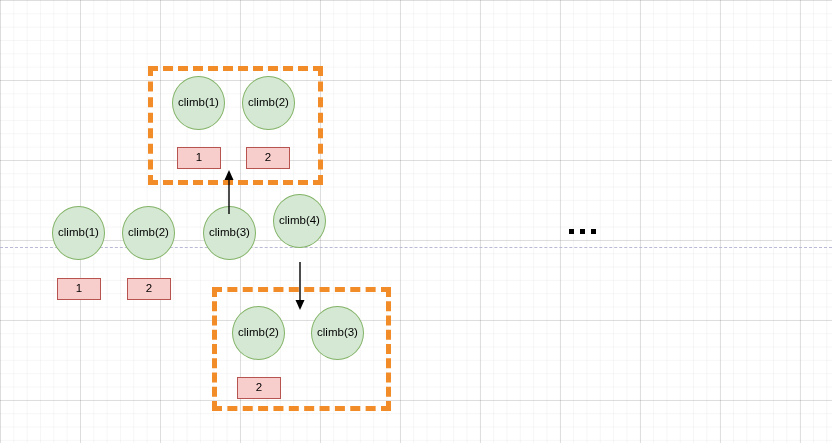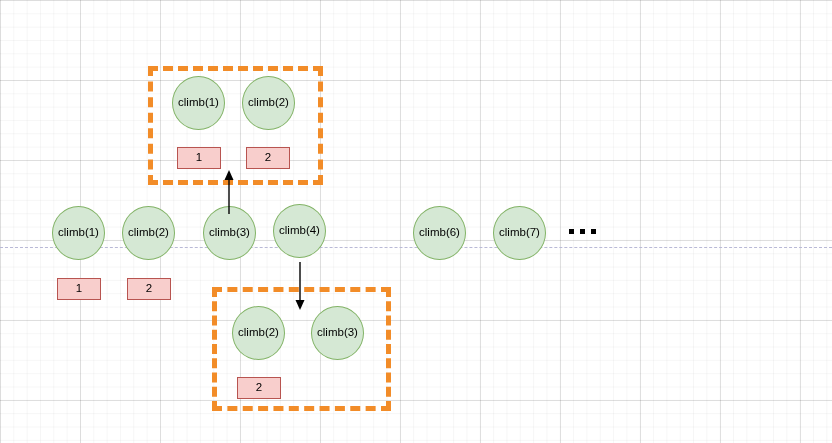--- a/index.html
+++ b/index.html
@@ -109,23 +109,21 @@
 
   <div class="node" style="left: 172px; top: 76px; width: 53px; height: 54px;">climb(1)</div>
   <div class="node" style="left: 242px; top: 76px; width: 53px; height: 54px;">climb(2)</div>
 
   <div class="value-box" style="left: 177px; top: 147px; width: 44px; height: 22px;">1</div>
   <div class="value-box" style="left: 246px; top: 147px; width: 44px; height: 22px;">2</div>
 
   <div class="node" style="left: 52px; top: 206px; width: 53px; height: 54px;">climb(1)</div>
   <div class="node" style="left: 122px; top: 206px; width: 53px; height: 54px;">climb(2)</div>
   <div class="node" style="left: 203px; top: 206px; width: 53px; height: 54px;">climb(3)</div>
-  <div class="node" style="left: 273px; top: 204px; width: 53px; height: 54px;">climb(4)</div>
-  <div class="node" style="left: 413px; top: 206px; width: 53px; height: 54px;">climb(6)</div>
-  <div class="node" style="left: 493px; top: 206px; width: 53px; height: 54px;">climb(7)</div>
+  <div class="node" style="left: 273px; top: 194px; width: 53px; height: 54px;">climb(4)</div>
 
   <div class="value-box" style="left: 57px; top: 278px; width: 44px; height: 22px;">1</div>
   <div class="value-box" style="left: 127px; top: 278px; width: 44px; height: 22px;">2</div>
 
   <div class="ellipsis" style="left: 569px; top: 229px;">
     <span></span>
     <span></span>
     <span></span>
   </div>
 

